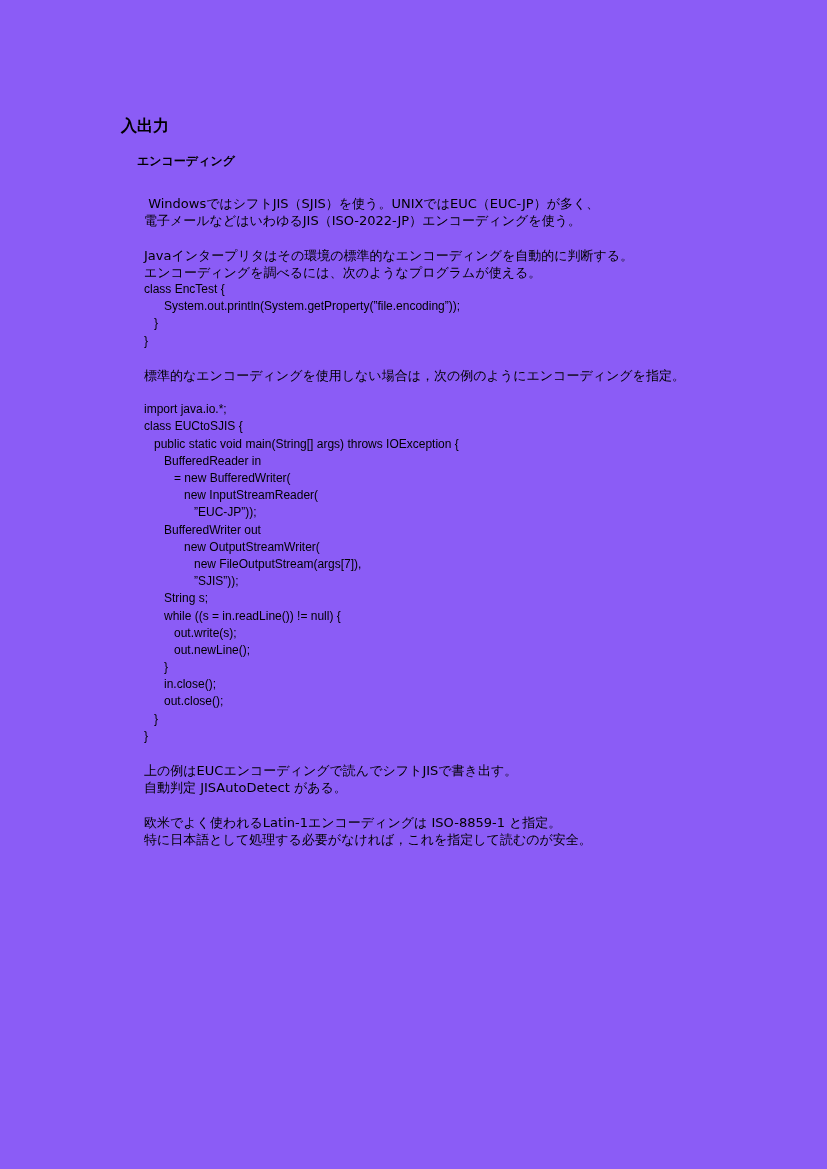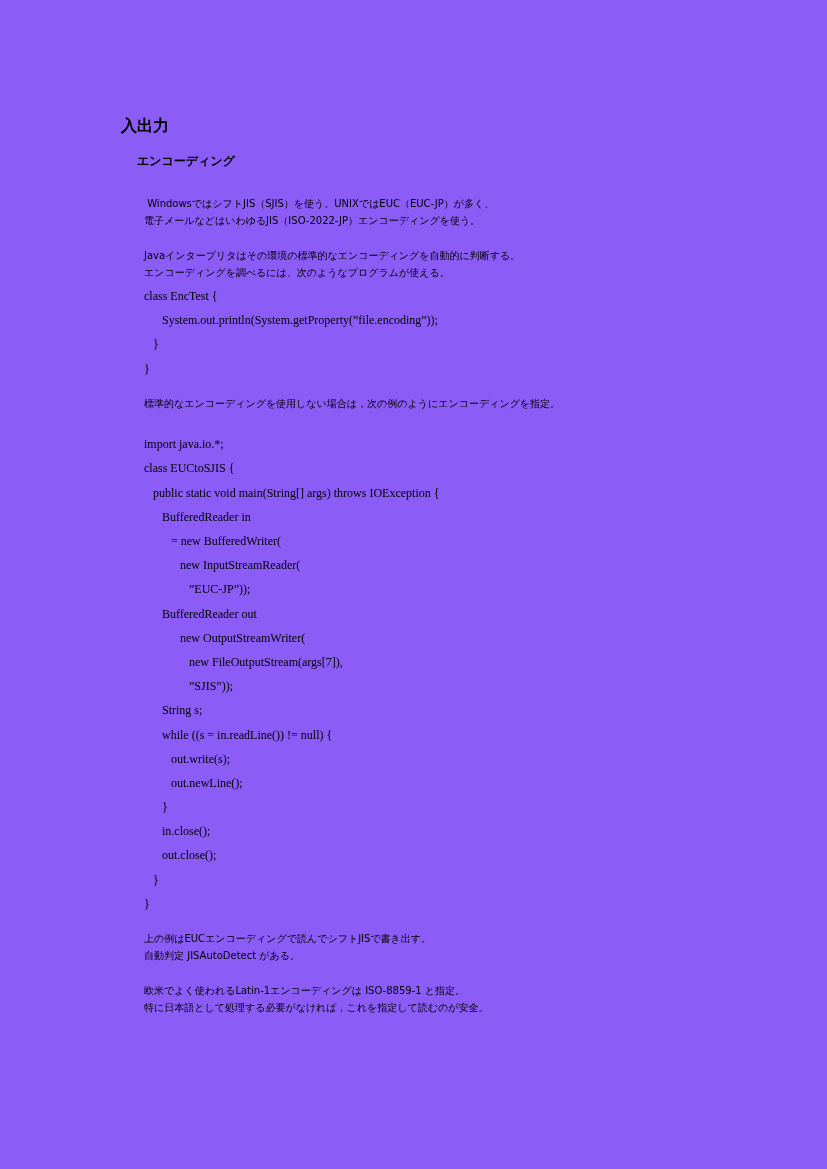--- a/index.html
+++ b/index.html
@@ -32,28 +32,27 @@
     font-weight: 700;
     white-space: pre;
   }
   .doc-body {
     position: absolute;
     left: 144px;
     top: 195px;
   }
   .line {
     white-space: pre;
-    font-size: 10px;
+    font-size: 13px;
     line-height: 17.2px;
     height: 17.2px;
   }
   .line.code {
-    font-family: Liberation Serif, serif;
+    font-family: Liberation Sans, sans-serif;
     font-size: 12px;
-    margin-top: 7px;
   }
   .line.blank {
     
   }
 </style>
 </head>
 <body>
 
 <div class="page">
   <div class="title">入出力</div>
@@ -71,21 +70,21 @@
       <div class="line blank"></div>
       <div class="line prose">標準的なエンコーディングを使用しない場合は，次の例のようにエンコーディングを指定。</div>
       <div class="line blank"></div>
       <div class="line code">import java.io.*;</div>
       <div class="line code">class EUCtoSJIS {</div>
       <div class="line code">   public static void main(String[] args) throws IOException {</div>
       <div class="line code">      BufferedReader in</div>
       <div class="line code">         = new BufferedWriter(</div>
       <div class="line code">            new InputStreamReader(</div>
       <div class="line code">               ”EUC-JP”));</div>
-      <div class="line code">      BufferedReader out</div>
+      <div class="line code">      BufferedWriter out</div>
       <div class="line code">            new OutputStreamWriter(</div>
       <div class="line code">               new FileOutputStream(args[7]),</div>
       <div class="line code">               ”SJIS”));</div>
       <div class="line code">      String s;</div>
       <div class="line code">      while ((s = in.readLine()) != null) {</div>
       <div class="line code">         out.write(s);</div>
       <div class="line code">         out.newLine();</div>
       <div class="line code">      }</div>
       <div class="line code">      in.close();</div>
       <div class="line code">      out.close();</div>

